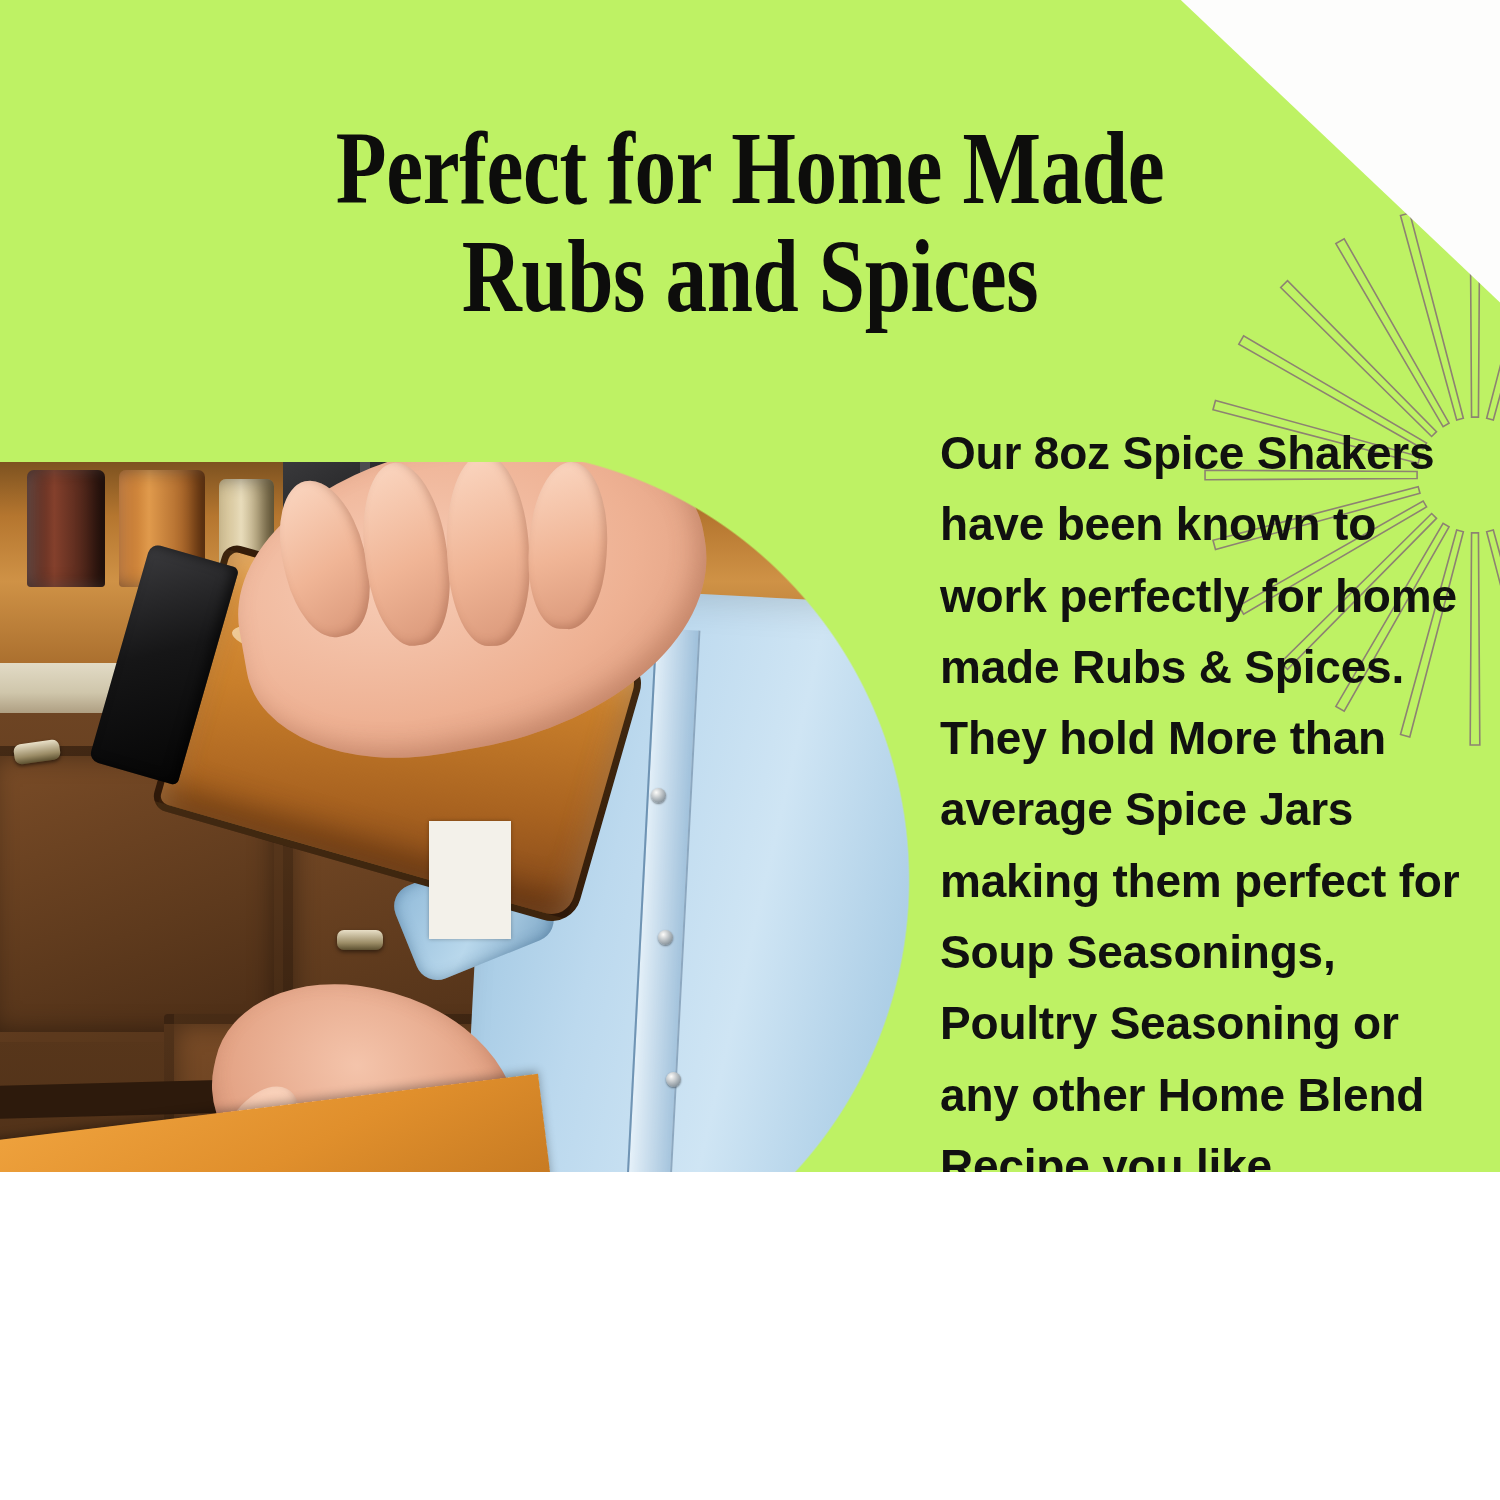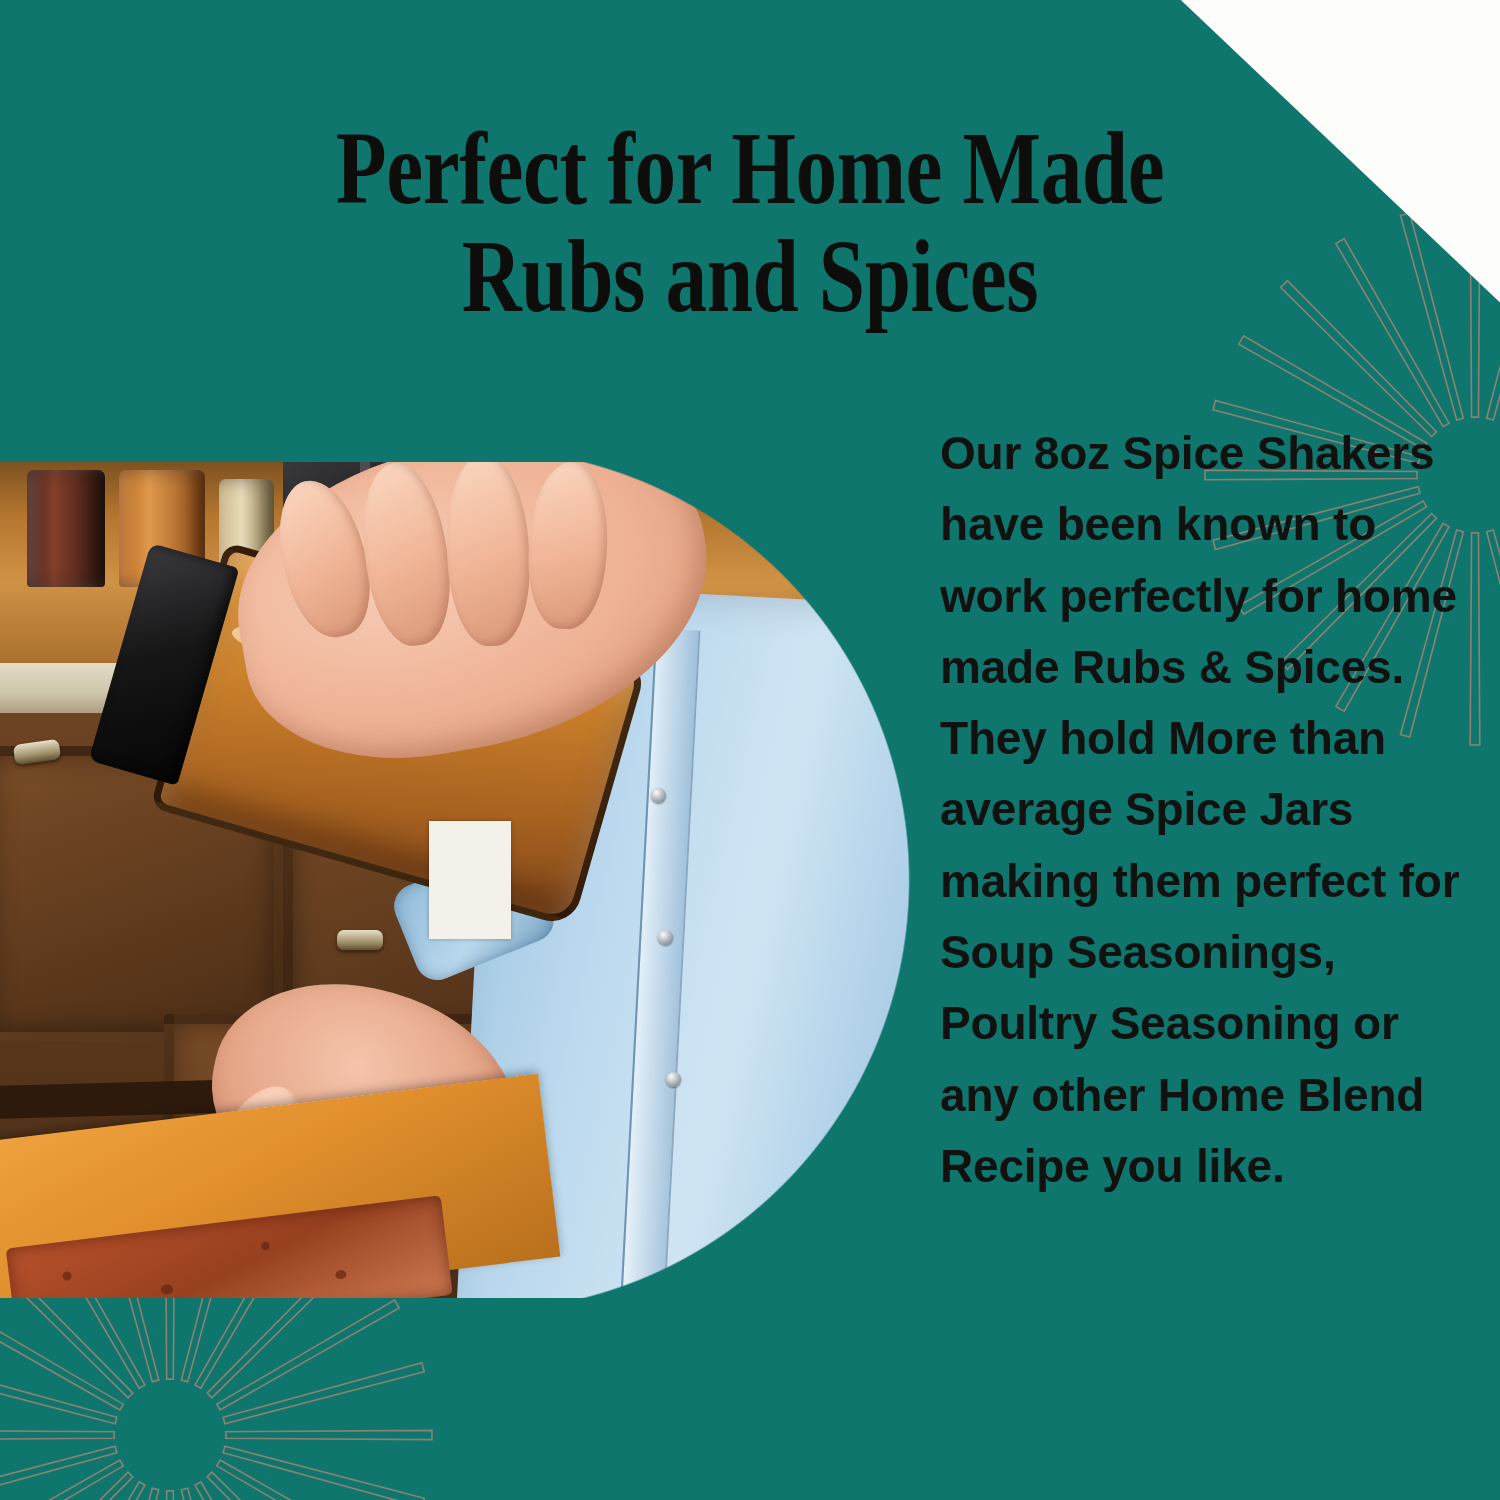--- a/index.html
+++ b/index.html
@@ -8,23 +8,23 @@
     padding: 0;
     background: #ffffff;
   }
   body {
     font-family: "Liberation Sans", sans-serif;
   }
 
   #poster {
     position: relative;
     width: 1500px;
-    height: 1500px;
+    height: 1172px;
     overflow: hidden;
-    background: #0f766e;
+    background: #bef264;
   }
 
   
   .corner-wedge {
     position: absolute;
     top: 0;
     right: 0;
     width: 420px;
     height: 420px;
     background: #fdfdfc;

